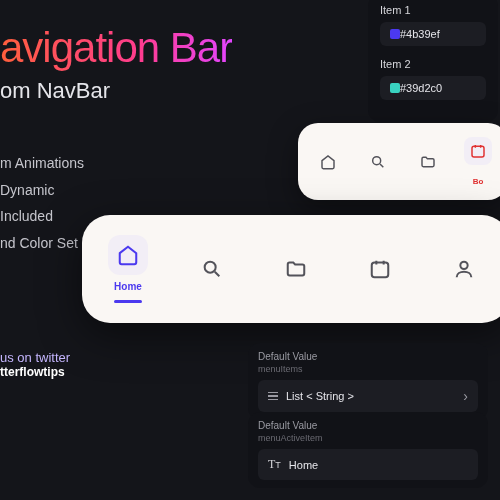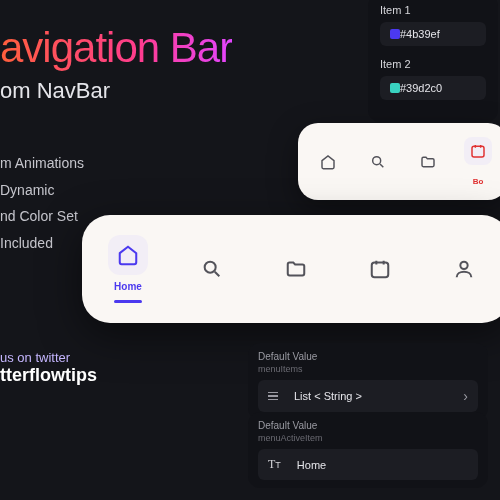--- a/index.html
+++ b/index.html
@@ -2,21 +2,21 @@
 <html><head>
 <meta charset="utf-8">
 <style>
 *{margin:0;padding:0;box-sizing:border-box;font-family:-apple-system,BlinkMacSystemFont,'Segoe UI',sans-serif}
 body{background:#14151a;width:500px;height:500px;overflow:hidden;position:relative;color:#fff}
 .title{position:absolute;top:24px;left:0;font-size:42px;font-weight:400;background:linear-gradient(90deg,#ff5f3c 0%,#ff3c8e 60%,#e345ff 100%);-webkit-background-clip:text;background-clip:text;color:transparent;letter-spacing:-1px}
 .subtitle{position:absolute;top:78px;left:0;font-size:22px;color:#e5e5ea;font-weight:500}
 .features{position:absolute;top:150px;left:0;font-size:14px;color:#c5c5cc;line-height:1.9}
 .social{position:absolute;top:350px;left:0}
 .social-line{font-size:13px;color:#c4b5fd}
-.social-handle{font-size:18px;color:#fff;font-weight:600}
+.social-handle{font-size:12px;color:#fff;font-weight:600}
 .color-panel{position:absolute;top:-6px;right:2px;background:#111217;border-radius:12px;padding:10px 12px;width:130px}
 .color-label{font-size:11px;color:#d5d5da;margin-bottom:6px}
 .color-pill{background:#1c1d23;border-radius:6px;padding:6px 10px;font-size:11px;color:#e5e5ea;display:flex;align-items:center;gap:0;margin-bottom:12px}
 .swatch{width:10px;height:10px;border-radius:2px}
 .navbar-small{position:absolute;top:123px;right:-8px;background:#faf7f4;border-radius:20px;padding:14px 16px;display:flex;gap:22px;align-items:center;box-shadow:0 10px 30px rgba(0,0,0,.4)}
 .navbar-small .nav-item{display:flex;flex-direction:column;align-items:center;gap:12px}
 .navbar-large{position:absolute;top:215px;right:-10px;background:#faf7f4;border-radius:28px;padding:20px 26px;display:flex;gap:44px;align-items:center;box-shadow:0 12px 40px rgba(0,0,0,.5)}
 .navbar-large .nav-item{display:flex;flex-direction:column;align-items:center;gap:6px}
 .icon-box{width:40px;height:40px;border-radius:12px;display:flex;align-items:center;justify-content:center}
 .icon-box.active{background:#f2eef6}
@@ -25,38 +25,38 @@
 .nav-label{font-size:10px;font-weight:600}
 .nav-label-sm{font-size:8px;font-weight:600;color:#e03030}
 .nav-label.active{color:#4b39ef}
 .underline{width:28px;height:3px;background:#4b39ef;border-radius:3px;margin-top:2px}
 .prop-panel{position:absolute;right:12px;background:#111217;border-radius:12px;padding:8px 10px;width:240px}
 .prop-panel.top{bottom:80px}
 .prop-panel.bot{bottom:12px}
 .prop-title{font-size:10px;color:#9a9aa2;margin-bottom:2px}
 .prop-sub{font-size:9px;color:#6a6a72;margin-bottom:6px}
 .prop-row{background:#1c1d23;border-radius:6px;padding:8px 10px;display:flex;align-items:center;justify-content:space-between}
-.prop-row-left{display:flex;align-items:center;gap:16px;font-size:11px;color:#e5e5ea}
+.prop-row-left{display:flex;align-items:center;gap:8px;font-size:11px;color:#e5e5ea}
 .chev{color:#9a9aa2;font-size:14px}
 .list-icon{display:flex;flex-direction:column;gap:2px}
 .list-icon span{width:10px;height:1.5px;background:#9a9aa2;display:block}
 .tt-icon{font-family:Georgia,serif;color:#d5d5da;font-size:12px}
 svg{display:block}
 </style>
 </head>
 <body>
 
 <div class="title">avigation Bar</div>
 <div class="subtitle">om NavBar</div>
 
 <div class="features">
   <div>m Animations</div>
   <div>Dynamic</div>
+  <div>Included</div>
   <div>nd Color Set</div>
-  <div>Included</div>
 </div>
 
 <div class="social">
   <div class="social-line">us on twitter</div>
   <div class="social-handle">tterflowtips</div>
 </div>
 
 <div class="color-panel">
   <div class="color-label">Item 1</div>
   <div class="color-pill">

